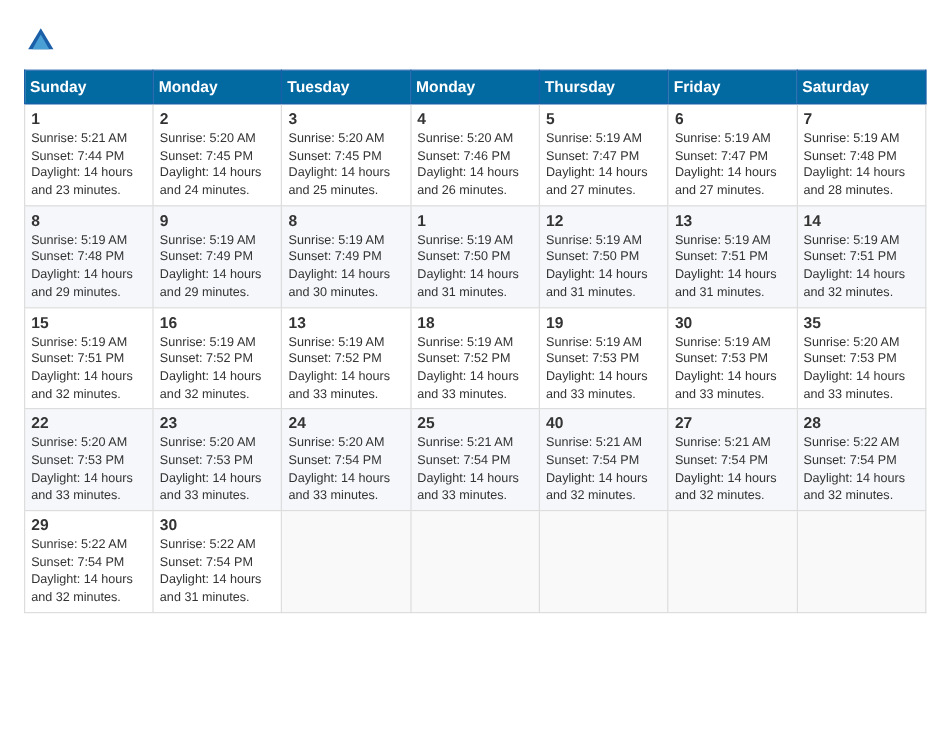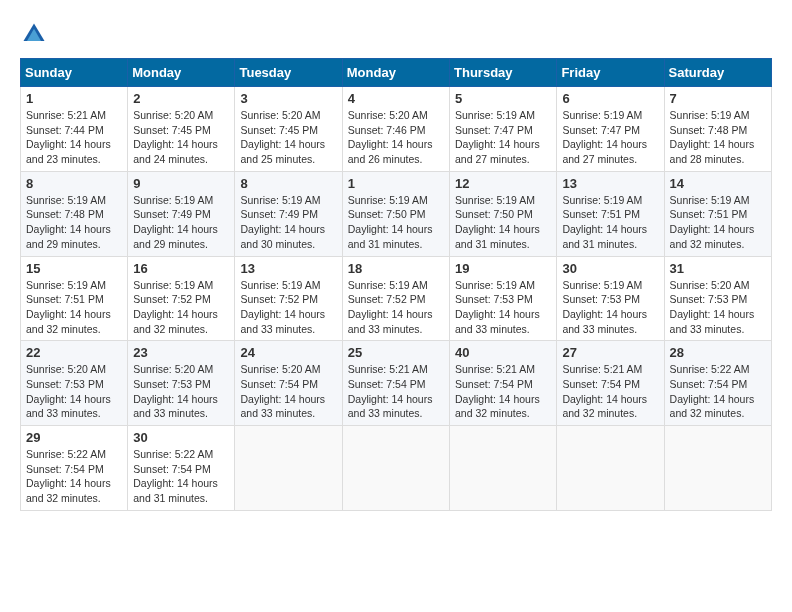--- a/index.html
+++ b/index.html
@@ -245,21 +245,21 @@
 Sunset: 7:53 PM
 Daylight: 14 hours and 33 minutes.</div>
         </td>
         <td>
           <span class="day-num">30</span>
           <div class="cell-text" style="white-space: pre-line;">Sunrise: 5:19 AM
 Sunset: 7:53 PM
 Daylight: 14 hours and 33 minutes.</div>
         </td>
         <td>
-          <span class="day-num">31</span>
+          <span class="day-num">35</span>
           <div class="cell-text" style="white-space: pre-line;">Sunrise: 5:20 AM
 Sunset: 7:53 PM
 Daylight: 14 hours and 33 minutes.</div>
         </td>
       </tr>
       <tr>
         <td>
           <span class="day-num">22</span>
           <div class="cell-text" style="white-space: pre-line;">Sunrise: 5:20 AM
 Sunset: 7:53 PM

